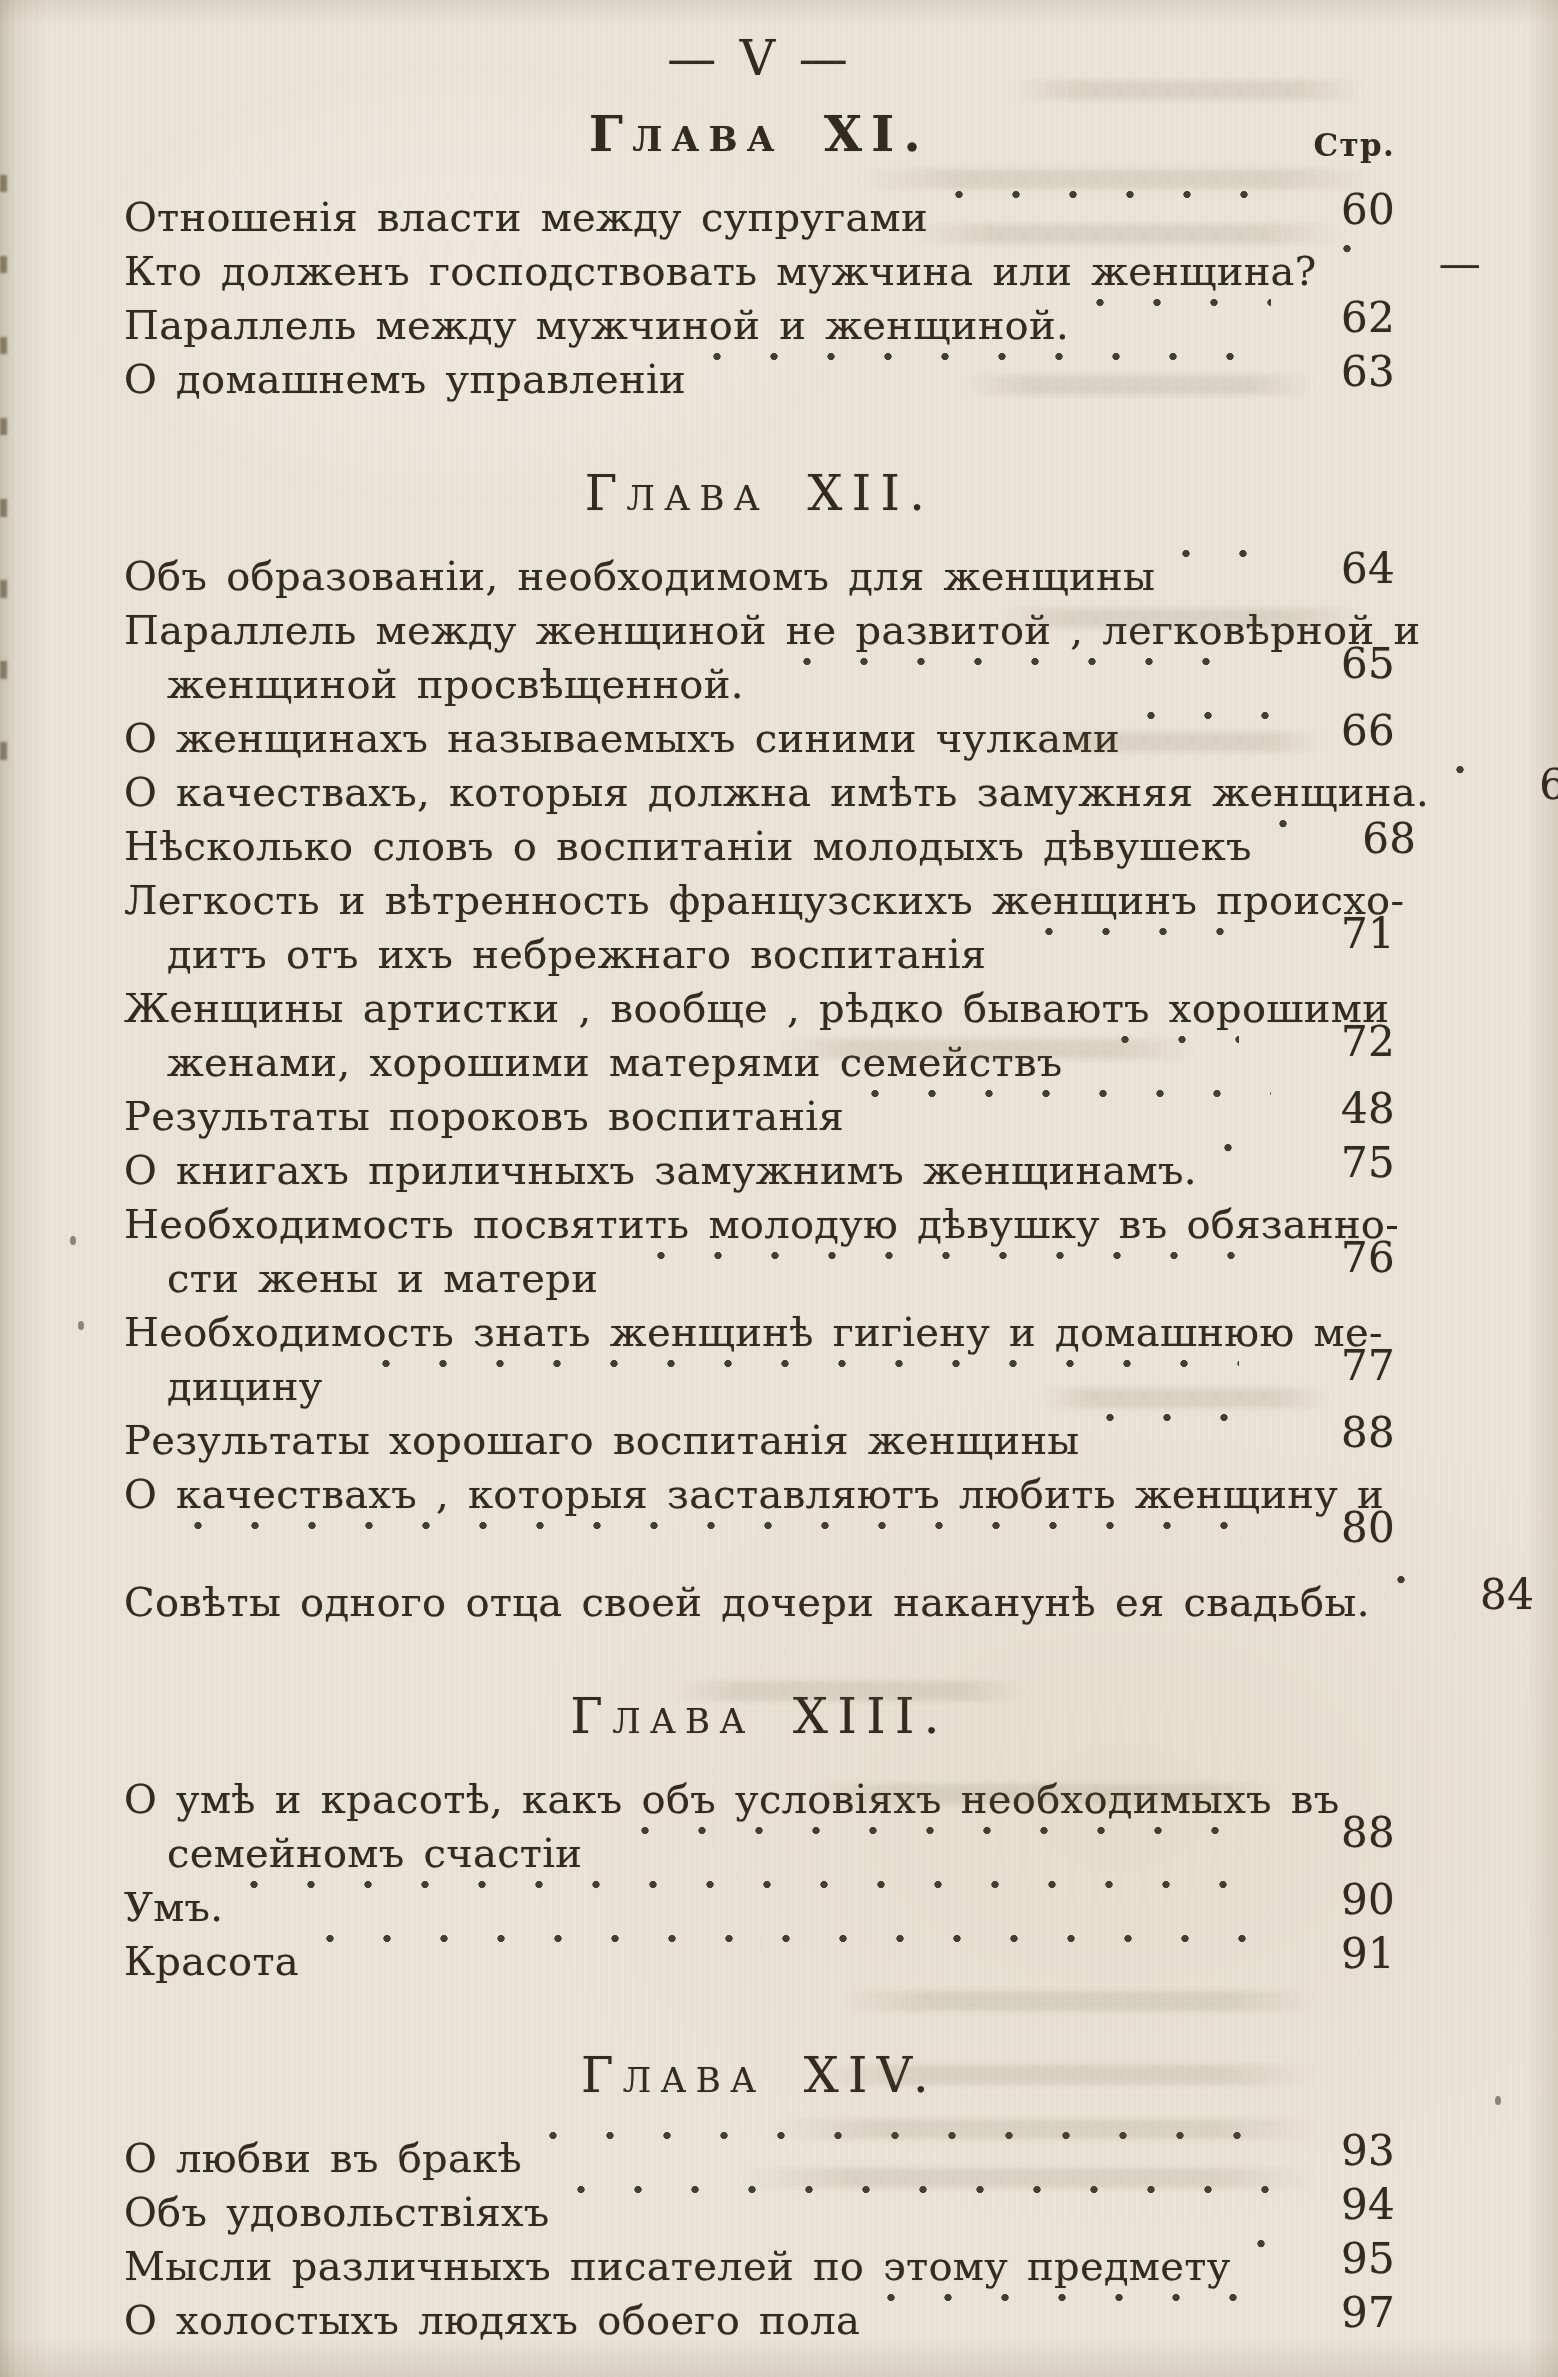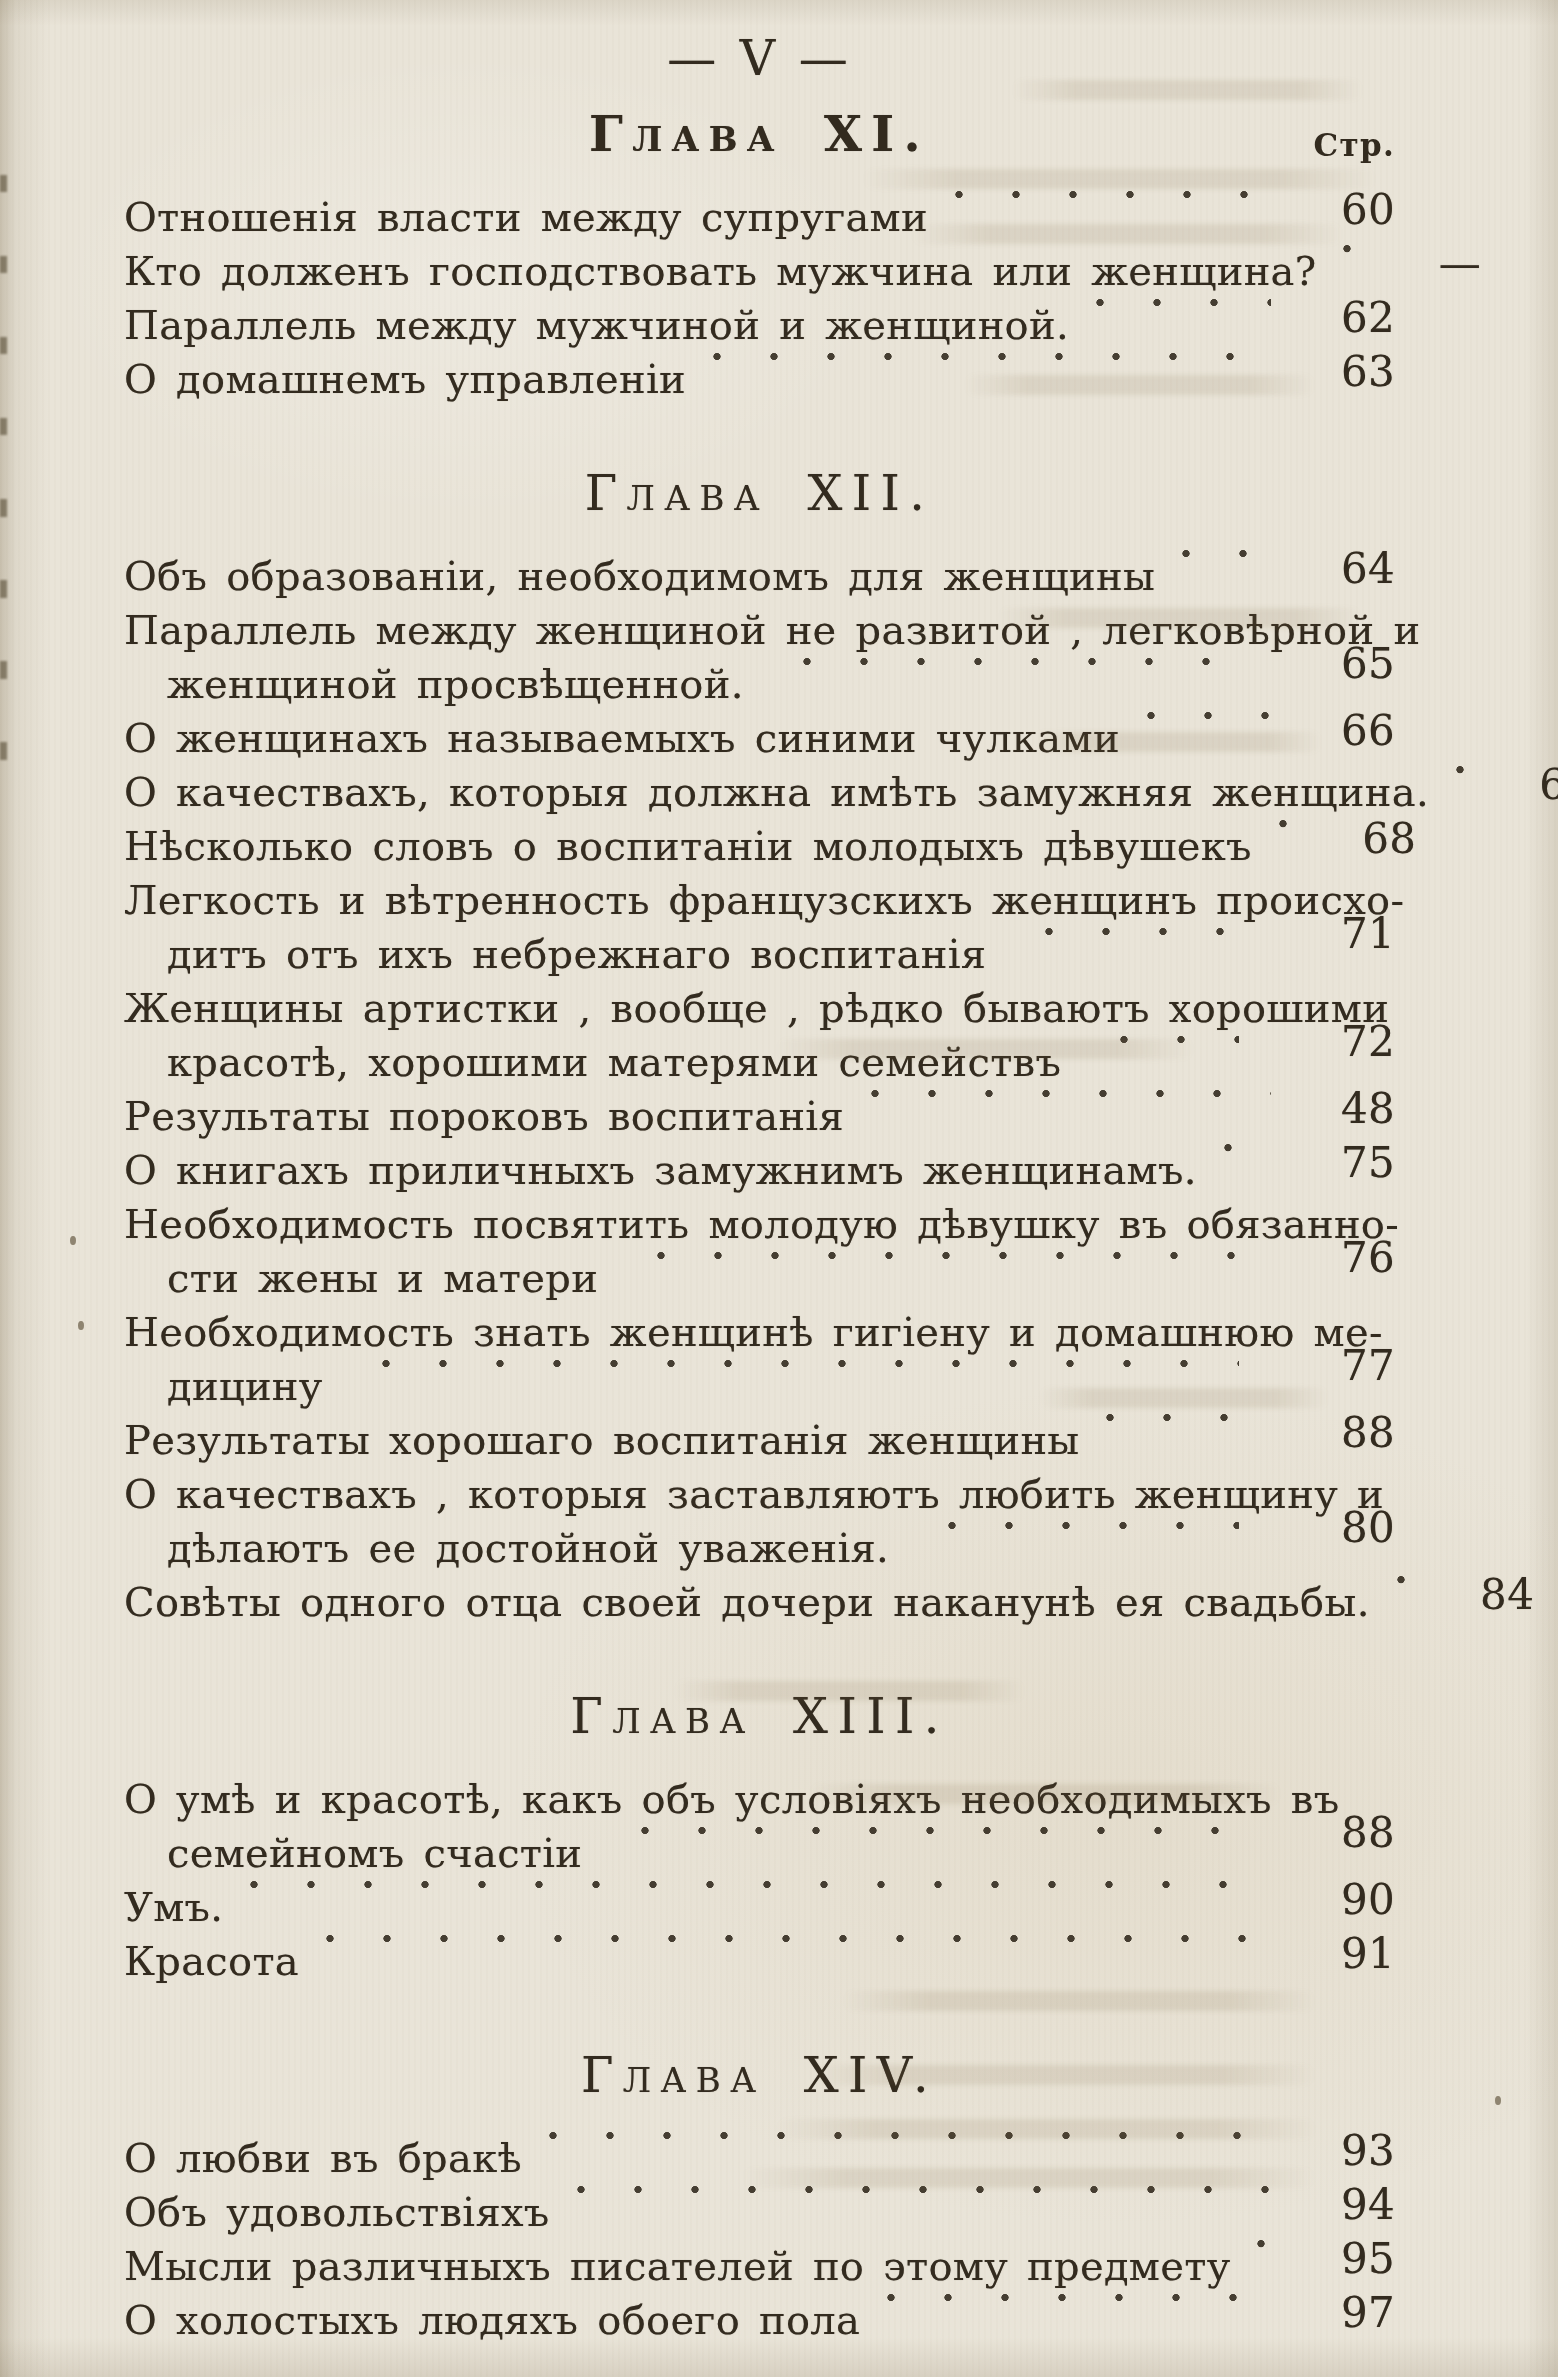--- a/index.html
+++ b/index.html
@@ -169,21 +169,21 @@
         </div>
         <div class="line indent two">
           <span class="txt">дитъ отъ ихъ небрежнаго воспитанія</span>
           <span class="dots"></span>
           <span class="pagenum">71</span>
         </div>
         <div class="line">
           <span class="txt">Женщины артистки , вообще , рѣдко бываютъ хорошими</span>
         </div>
         <div class="line indent two">
-          <span class="txt">красотѣ, хорошими матерями семействъ</span>
+          <span class="txt">женами, хорошими матерями семействъ</span>
           <span class="dots"></span>
           <span class="pagenum">72</span>
         </div>
         <div class="line">
           <span class="txt">Результаты пороковъ воспитанія</span>
           <span class="dots"></span>
           <span class="pagenum">48</span>
         </div>
         <div class="line">
           <span class="txt">О книгахъ приличныхъ замужнимъ женщинамъ.</span>
@@ -208,21 +208,20 @@
         </div>
         <div class="line">
           <span class="txt">Результаты хорошаго воспитанія женщины</span>
           <span class="dots"></span>
           <span class="pagenum">88</span>
         </div>
         <div class="line">
           <span class="txt">О качествахъ , которыя заставляютъ любить женщину и</span>
         </div>
         <div class="line indent two">
-          <span class="txt">дѣлаютъ ее достойной уваженія.</span>
           <span class="dots"></span>
           <span class="pagenum">80</span>
         </div>
         <div class="line">
           <span class="txt">Совѣты одного отца своей дочери наканунѣ ея свадьбы.</span>
           <span class="dots"></span>
           <span class="pagenum">84</span>
         </div>
       </div>
       <div class="section">

